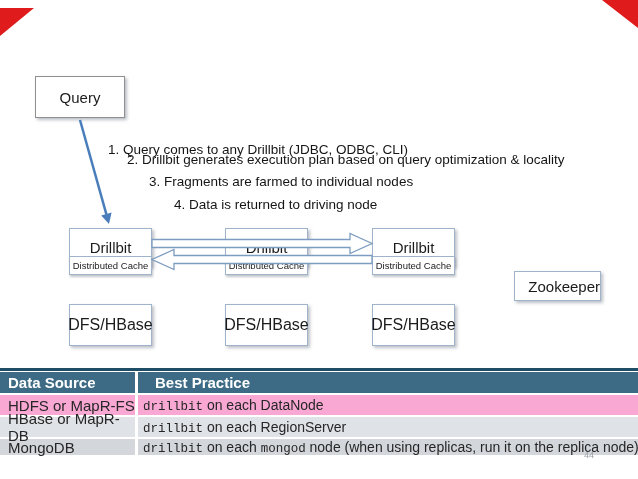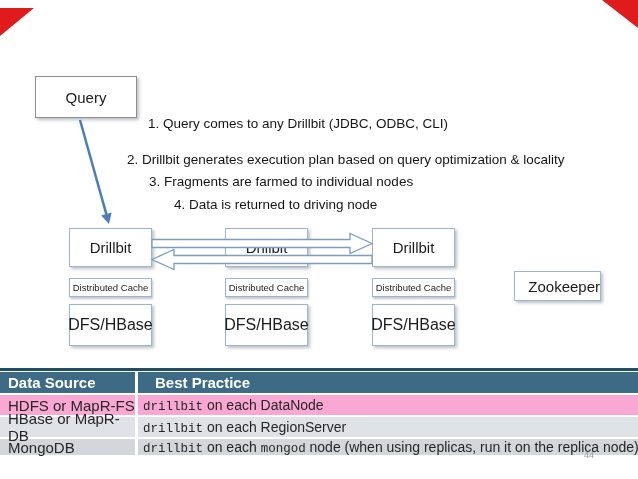--- a/index.html
+++ b/index.html
@@ -17,33 +17,33 @@
     text-align:center; font-size:38px; font-weight:400; letter-spacing:-1px;
     color:#1d1d1d;
   }
 
   .box {
     position:absolute; background:#ffffff; border:1px solid #9fb3ca;
     box-shadow:2px 2px 3px rgba(105,115,128,.45);
     display:flex; align-items:center; justify-content:center;
     box-sizing:border-box; color:#1b1b1b;
   }
-  .query-box { left:35px; top:76px; width:102px; height:42px; border-color:#8f8f8f; font-size:15px; }
+  .query-box { left:35px; top:76px; width:90px; height:42px; border-color:#8f8f8f; font-size:15px; }
 
   .step { position:absolute; font-size:13.5px; color:#151515; white-space:nowrap; }
-  .s1 { left:108px; top:116px;margin-left:40px; }
+  .s1 { left:108px; top:142px; }
   .s2 { left:127px; top:152px; }
   .s3 { left:149px; top:174px; }
   .s4 { left:174px; top:197px; }
 
   .col1 { left:69px;  width:83px; }
   .col2 { left:225px; width:83px; }
   .col3 { left:372px; width:83px; }
   .drillbit { top:228px; height:39px; font-size:15px; }
-  .cache    { top:278px; height:19px; font-size:9.5px; box-shadow:1px 2px 2px rgba(105,115,128,.4); }
+  .cache    { top:256px; height:19px; font-size:9.5px; box-shadow:1px 2px 2px rgba(105,115,128,.4); }
   .dfs      { top:304px; height:42px; font-size:16px; }
   .zookeeper { left:514px; top:271px; width:87px; height:30px; font-size:15px;justify-content:flex-end; }
 
   svg.arrows { position:absolute; left:0; top:0; width:638px; height:479px; z-index:5; pointer-events:none; }
 
   
   .tbl-topline { position:absolute; left:0; top:368px; width:638px; height:3px; background:#1f4d66; }
   .tbl-header  { position:absolute; left:0; top:372px; width:638px; height:21px; background:#3d6b85;
                  color:#ffffff; font-weight:bold; font-size:15px; display:flex; align-items:center;gap:12px; }
   .tbl-row { position:absolute; left:0; width:638px; display:flex; align-items:center; font-size:14px; color:#262626; }

